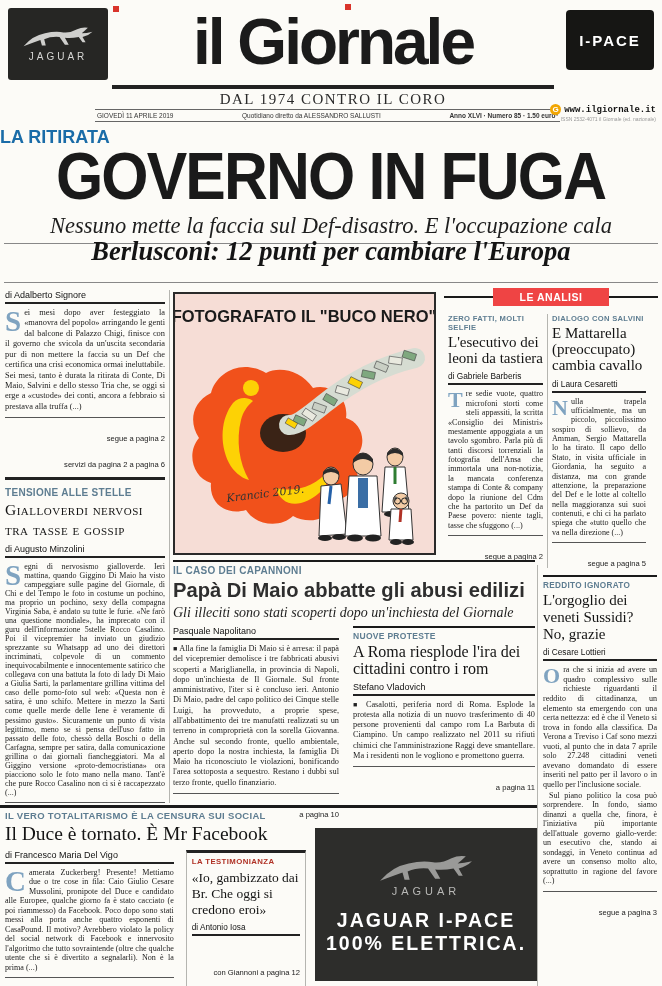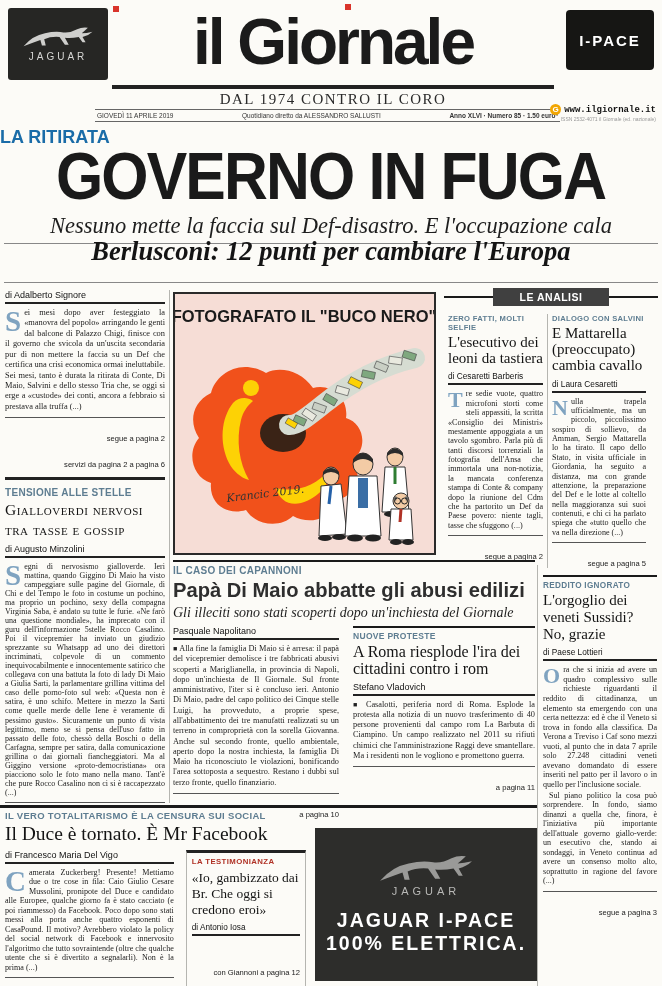--- a/index.html
+++ b/index.html
@@ -73,21 +73,21 @@
   .thick-sep { height:3px; background:#222; margin:8px 0 7px; }
   .minz-head { font-variant:small-caps; font-size:15.5px; line-height:1.25; letter-spacing:0.5px;
     margin-bottom:5px; color:#141414; }
   .minz-body { font-size:8px; line-height:1.13; }
 
   .cartoon { position:absolute; left:173px; top:4px; width:263px; height:263px;
     border:2px solid #2a2a2a; background:#f6ddd6; box-sizing:border-box; }
 
   .analyses { position:absolute; left:444px; top:0; width:214px; }
   .an-rule { position:absolute; top:8px; left:0; right:0; height:2px; background:#1a1a1a; }
-  .an-banner { position:relative; width:100px; margin:0 auto; background:#404040; color:#fff;
+  .an-banner { position:relative; width:100px; margin:0 auto; background:#ef4444; color:#fff;
     font-family:"Liberation Sans",sans-serif; font-weight:bold; font-size:10.5px;
     text-align:center; padding:3px 8px; letter-spacing:0.5px; }
   .an-cols { display:flex; margin-top:8px; }
   .an-col { width:103px; padding:0 4px; box-sizing:border-box; }
   .an-col + .an-col { border-left:1px solid #b5b5b0; }
   .an-kicker { font-size:7.6px; }
   .an-head { font-size:15px; line-height:1.08; margin:2px 0 5px; color:#141414; }
   .an-body { font-size:8.1px; line-height:1.16; text-align:justify; }
   .an-author { font-size:8.3px; }
 
@@ -270,21 +270,21 @@
       </svg>
     </div>
 
     <div class="analyses">
       <div class="an-rule"></div>
       <div class="an-banner">LE ANALISI</div>
       <div class="an-cols">
         <div class="an-col">
           <div class="sec-kicker an-kicker">ZERO FATTI, MOLTI SELFIE</div>
           <div class="an-head">L'esecutivo dei leoni da tastiera</div>
-          <div class="author-line an-author">di Cesaretti Barberis</div>
+          <div class="author-line an-author">di Gabriele Barberis</div>
           <div class="an-body"><span class="dropcap sm">T</span><span>re sedie vuote, quattro microfoni storti come steli appassiti, la scritta «Consiglio dei Ministri» mestamente appoggiata a un tavolo sgombro. Parla più di tanti discorsi torrenziali la fotografia dell'Ansa che immortala una non-notizia, la mancata conferenza stampa di Conte &amp; company dopo la riunione del Cdm che ha partorito un Def da Paese povero: niente tagli, tasse che sfuggono (...)</span></div>
           <div class="jump">segue a pagina 2</div>
         </div>
         <div class="an-col">
           <div class="sec-kicker an-kicker">DIALOGO CON SALVINI</div>
           <div class="an-head">E Mattarella (preoccupato) cambia cavallo</div>
           <div class="author-line an-author">di Laura Cesaretti</div>
           <div class="an-body"><span class="dropcap sm">N</span><span>ulla trapela ufficialmente, ma un piccolo, piccolissimo sospiro di sollievo, da Amman, Sergio Mattarella lo ha tirato. Il capo dello Stato, in visita ufficiale in Giordania, ha seguito a distanza, ma con grande attenzione, la preparazione del Def e le lotte al coltello nella maggioranza sui suoi contenuti, e chi ci ha parlato spiega che «tutto quello che va nella direzione (...)</span></div>
           <div class="jump">segue a pagina 5</div>
         </div>
@@ -307,21 +307,21 @@
           <div class="author-line">Stefano Vladovich</div>
           <div class="art-body lead-square" style="font-size:8.3px">Casalotti, periferia nord di Roma. Esplode la protesta alla notizia di un nuovo trasferimento di 40 persone provenienti dal campo rom La Barbuta di Ciampino. Un campo realizzato nel 2011 su rifiuti chimici che l'amministrazione Raggi deve smantellare. Ma i residenti non le vogliono e promettono guerra.</div>
           <div class="jump">a pagina 11</div>
         </div>
       </div>
     </div>
 
     <div class="veneti">
       <div class="sec-kicker" style="font-size:8.2px">REDDITO IGNORATO</div>
       <div class="ven-head">L'orgoglio dei veneti Sussidi? No, grazie</div>
-      <div class="author-line" style="font-size:8.3px">di Paese Lottieri</div>
+      <div class="author-line" style="font-size:8.3px">di Cesare Lottieri</div>
       <div class="ven-body"><span class="dropcap sm">O</span><span>ra che si inizia ad avere un quadro complessivo sulle richieste riguardanti il reddito di cittadinanza, un elemento sta emergendo con una certa nettezza: ed è che il Veneto si trova in fondo alla classifica. Da Verona a Treviso i Caf sono mezzi vuoti, al punto che in data 7 aprile solo 27.248 cittadini veneti avevano domandato di essere inseriti nel patto per il lavoro o in quello per l'inclusione sociale.</span></div>
       <div class="ven-body">Sul piano politico la cosa può sorprendere. In fondo, siamo dinanzi a quella che, finora, è l'iniziativa più importante dell'attuale governo giallo-verde: un esecutivo che, stando ai sondaggi, in Veneto continua ad avere un consenso molto alto, soprattutto in ragione del favore (...)</div>
       <div class="jump">segue a pagina 3</div>
     </div>
 
     <div class="bottom-rule"></div>
 
     <div class="duce">
       <div class="sec-kicker" style="font-size:9.5px">IL VERO TOTALITARISMO È LA CENSURA SUI SOCIAL</div>
       <div class="duce-head">Il Duce è tornato. È Mr Facebook</div>

